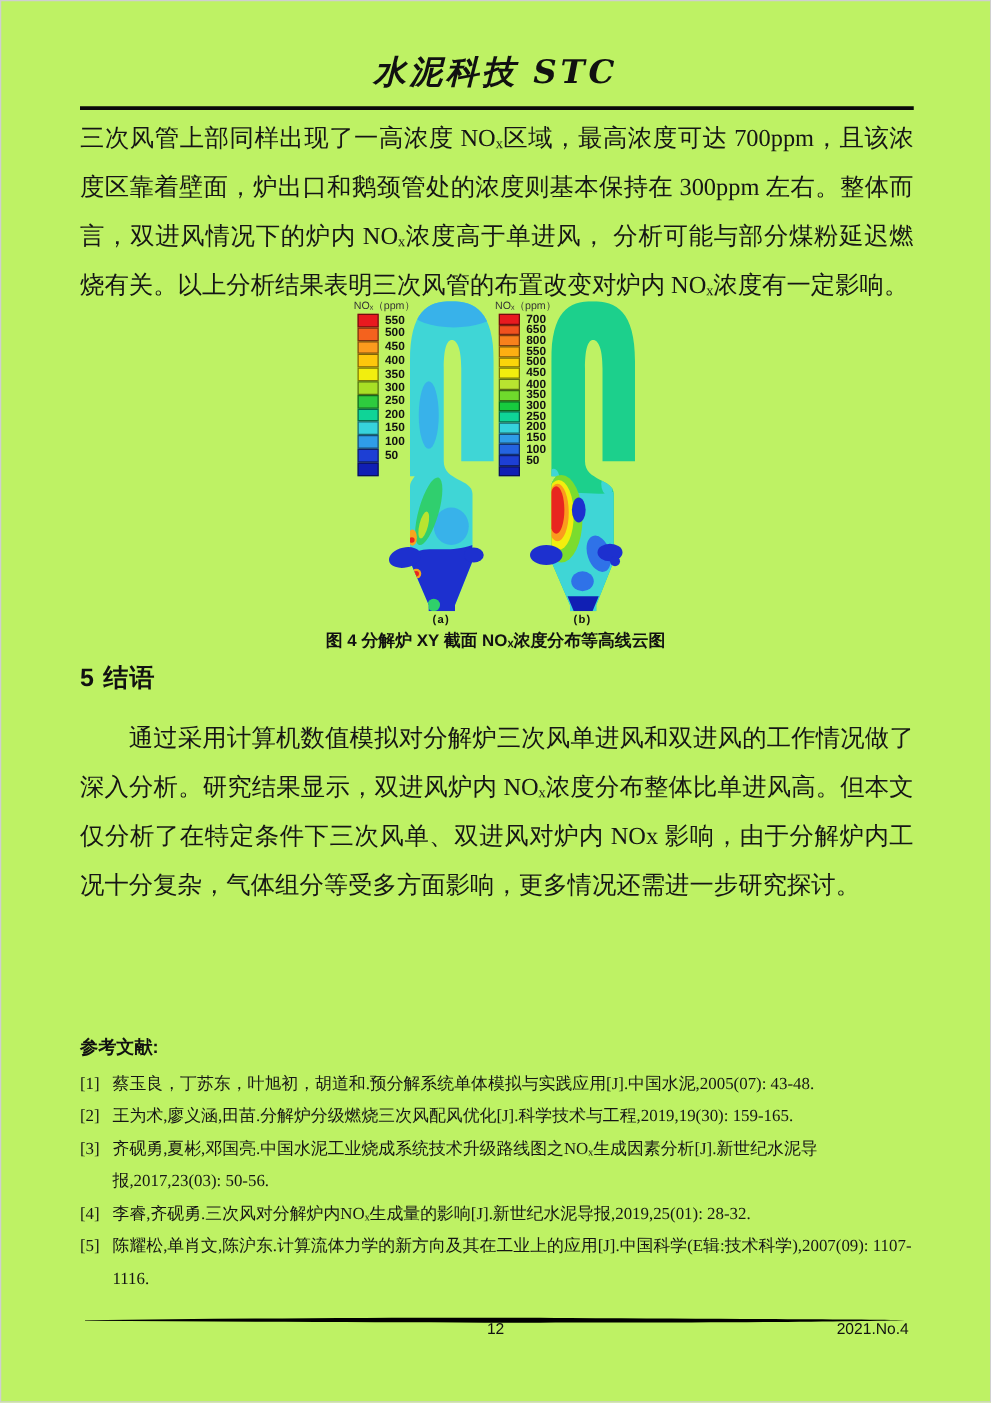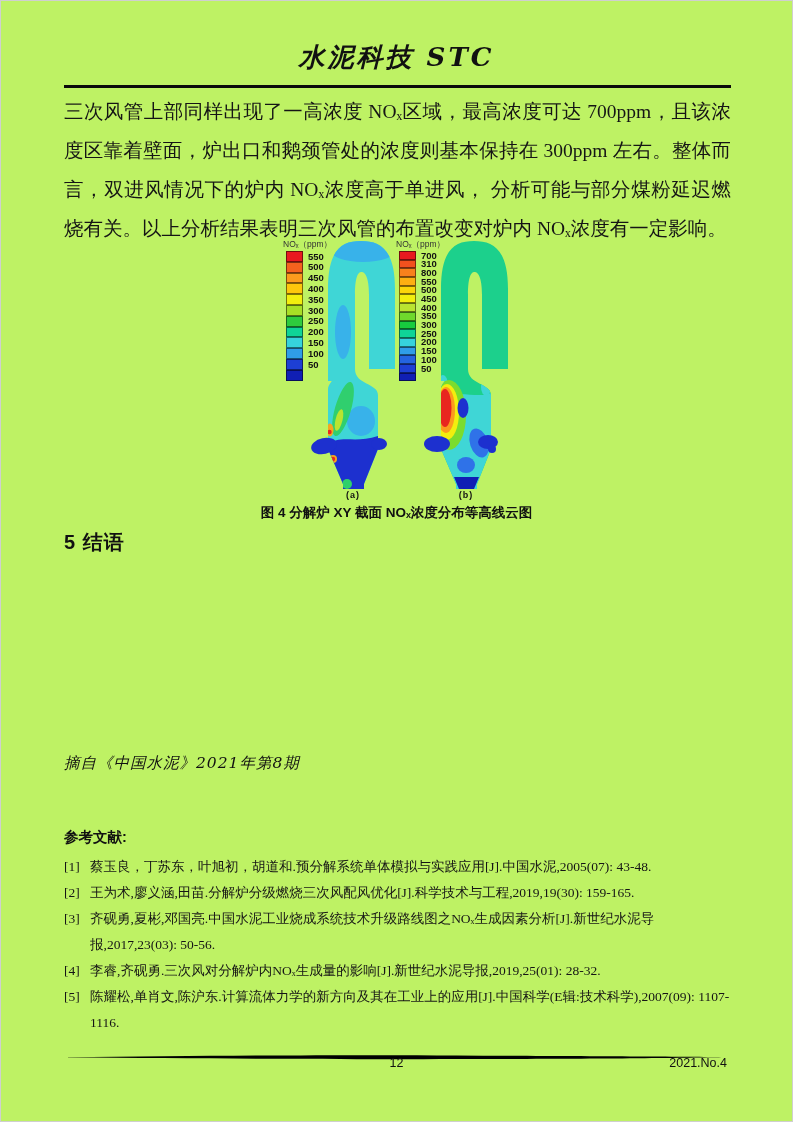--- a/index.html
+++ b/index.html
@@ -158,21 +158,21 @@
 
     <div class="plot plot-b">
       <div class="cb-title">NOₓ（ppm）</div>
       <div class="cb">
           <div class="cb-row" style="height: 8.7px;">
             <span class="cb-swatch" style="background: rgb(232, 25, 31);"></span>
             <span class="cb-label">700</span>
           </div>
           <div class="cb-row" style="height: 8.7px;">
             <span class="cb-swatch" style="background: rgb(241, 81, 30);"></span>
-            <span class="cb-label">310</span>
+            <span class="cb-label">650</span>
           </div>
           <div class="cb-row" style="height: 8.7px;">
             <span class="cb-swatch" style="background: rgb(248, 129, 28);"></span>
             <span class="cb-label">800</span>
           </div>
           <div class="cb-row" style="height: 8.7px;">
             <span class="cb-swatch" style="background: rgb(253, 175, 18);"></span>
             <span class="cb-label">550</span>
           </div>
           <div class="cb-row" style="height: 8.7px;">
@@ -246,22 +246,22 @@
       </svg>
       <div class="panel-label">(b)</div>
     </div>
 
   </div>
 
   <div class="abs figure-caption">图 4 分解炉 XY 截面 NOₓ浓度分布等高线云图</div>
 
   <div class="abs section-heading">5 结语</div>
 
-
-  <div class="abs source-note">摘自《中国水泥》2021年第8期</div>
+  <div class="abs body-para para2">通过采用计算机数值模拟对分解炉三次风单进风和双进风的工作情况做了深入分析。研究结果显示，双进风炉内 NOₓ浓度分布整体比单进风高。但本文仅分析了在特定条件下三次风单、双进风对炉内 NOx 影响，由于分解炉内工况十分复杂，气体组分等受多方面影响，更多情况还需进一步研究探讨。</div>
+
 
   <div class="abs refs-heading">参考文献:</div>
 
   <div class="abs refs">
     <div class="ref">
       <span class="ref-marker">[1]</span>
       <span class="ref-text">蔡玉良，丁苏东，叶旭初，胡道和.预分解系统单体模拟与实践应用[J].中国水泥,2005(07): 43-48.</span>
     </div>
     <div class="ref">
       <span class="ref-marker">[2]</span>

